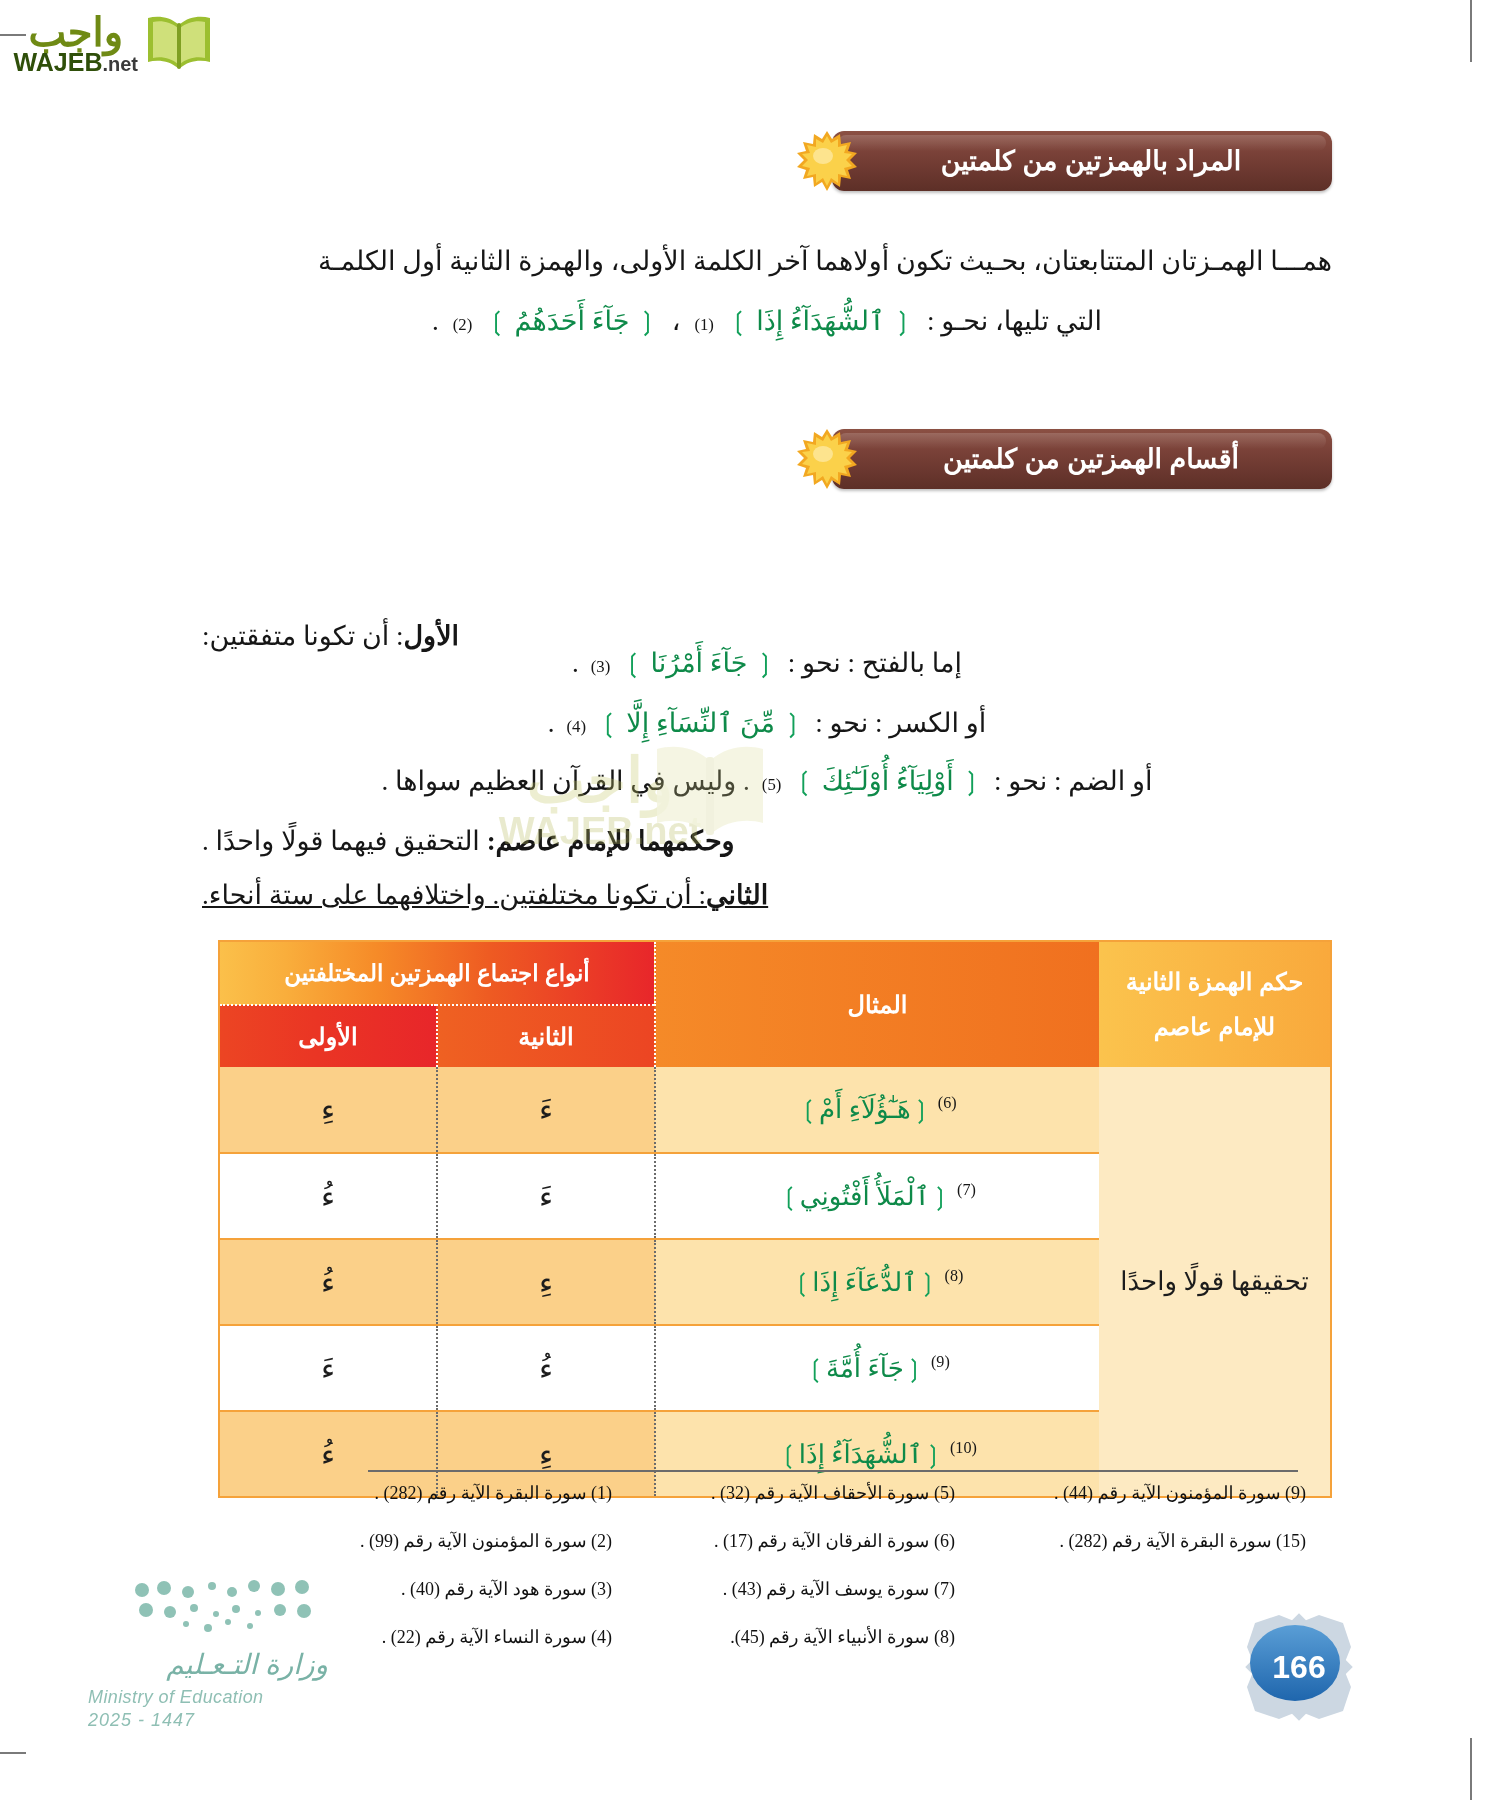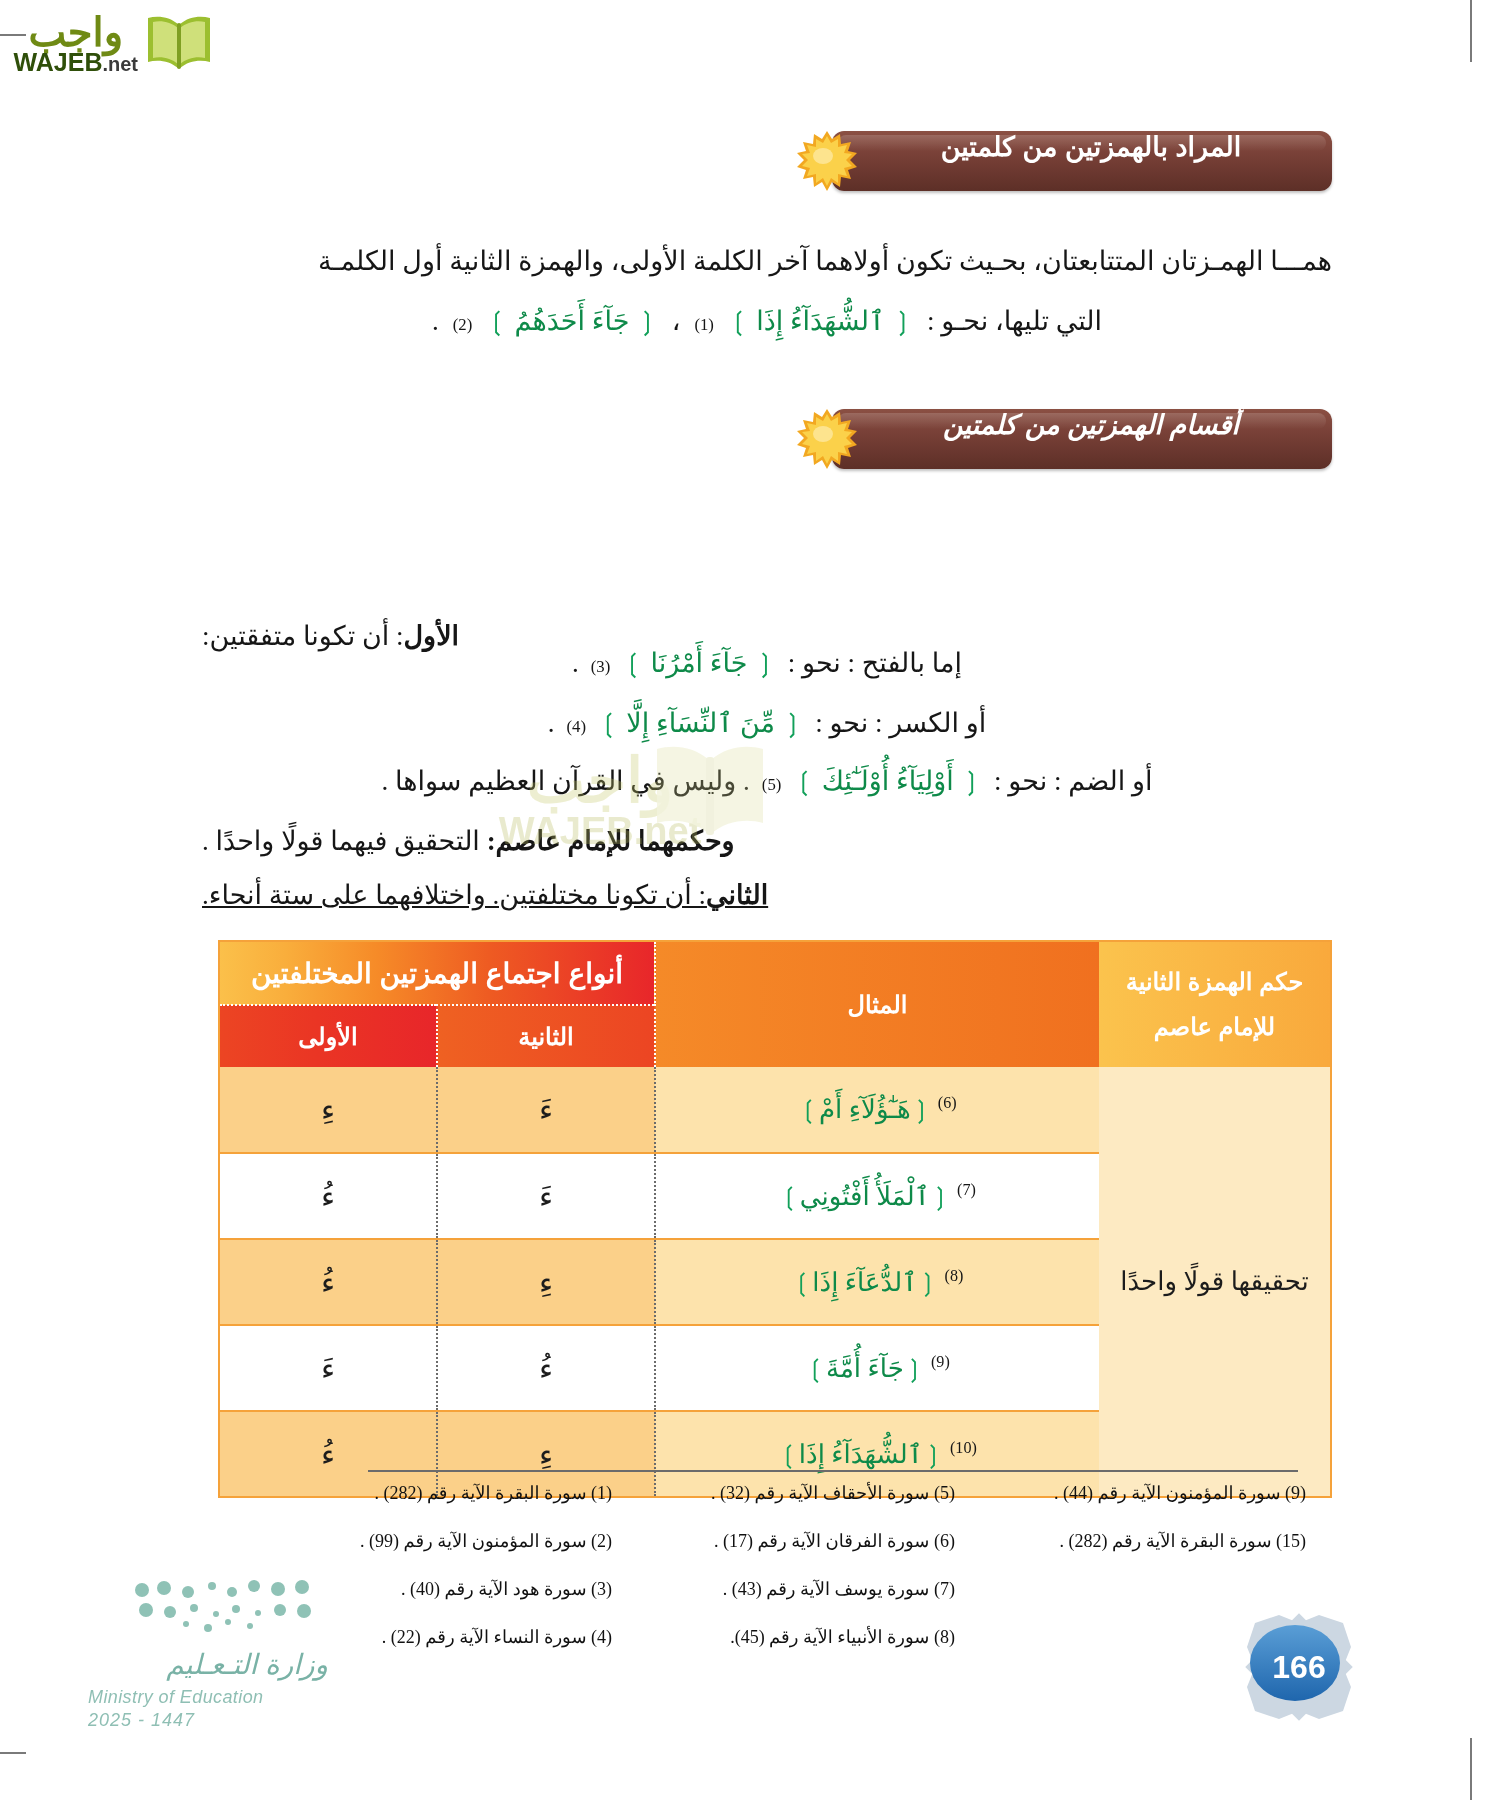--- a/index.html
+++ b/index.html
@@ -42,21 +42,21 @@
 
   
   .banner-row {
     position: absolute; display: flex; align-items: center;
     flex-direction: row-reverse; justify-content: flex-start;
   }
   .banner-bar {
     background: linear-gradient(to bottom, #8b5043 0%, #784037 40%, #5d2f27 100%);
     border-radius: 12px;
     height: 60px;
-    display: flex; justify-content: center;
+    display: flex; align-items: center; justify-content: center;
     padding: 0 28px 0 46px;
     box-shadow: 0 2px 3px rgba(0,0,0,0.25);
     position: relative;
   }
   .banner-bar::after {
     content: ""; position: absolute; left: 6px; right: 6px; top: 4px; height: 16px;
     border-radius: 10px;
     background: linear-gradient(to bottom, rgba(255,255,255,0.16), rgba(255,255,255,0));
   }
   .banner-title {
@@ -107,21 +107,21 @@
     text-align: center;
     vertical-align: middle;
     padding: 0;
   }
   .th-main {
     background: linear-gradient(to left, #e8262a 0%, #ee5b22 38%, #f68b28 64%, #f9ae3c 85%, #fbc04a 100%);
     color: #ffffff;
     font-family: "Liberation Sans", sans-serif;
     font-weight: bold;
     height: 64px;
-    font-size: 28px;
+    font-size: 23px;
   }
   .th-sub {
     background: linear-gradient(to left, #e8262a 0%, #ea3524 55%, #ec4523 100%);
     color: #ffffff;
     font-family: "Liberation Sans", sans-serif;
     font-weight: bold;
     height: 62px;
     font-size: 24px;
   }
   .th-sub.mid { background: linear-gradient(to left, #ec4523 0%, #ef6122 100%); }
@@ -255,21 +255,21 @@
   <span>،</span>
   <span class="quran">
     <span class="orn">❲</span>
     <span>جَآءَ أَحَدَهُمُ</span>
     <span class="orn">❳</span>
   </span>
   <span class="fn">(2)</span>
   <span>.</span>
 </div>
 
-<div class="banner-row" id="banner-2" style="right:168px; top:408px;font-style:italic;">
+<div class="banner-row" id="banner-2" style="right:168px; top:428px;">
   <span class="sunburst">
     <svg viewBox="0 0 62 62" width="62" height="62">
       <g transform="translate(31,31)">
         <path d="M0,-30 L5,-22 L13,-27 L14,-17 L24,-19 L21,-10 L30,-8 L23,-1 L30,6 L21,9 L24,18 L14,16 L13,26 L5,21 L0,30 L-5,21 L-13,26 L-14,16 L-24,18 L-21,9 L-30,6 L-23,-1 L-30,-8 L-21,-10 L-24,-19 L-14,-17 L-13,-27 L-5,-22 Z" fill="#f2a821"></path>
         <path d="M0,-25 L4,-18 L11,-22 L11,-14 L20,-16 L17,-8 L25,-7 L19,-1 L25,5 L17,7 L20,15 L11,13 L11,22 L4,17 L0,25 L-4,17 L-11,22 L-11,13 L-20,15 L-17,7 L-25,5 L-19,-1 L-25,-7 L-17,-8 L-20,-16 L-11,-14 L-11,-22 L-4,-18 Z" fill="#fbd14a"></path>
         <ellipse cx="-4" cy="-5" rx="10" ry="8" fill="#fde9a6" opacity="0.75"></ellipse>
       </g>
     </svg>
   </span>
   <div class="banner-bar" style="width:500px;">

